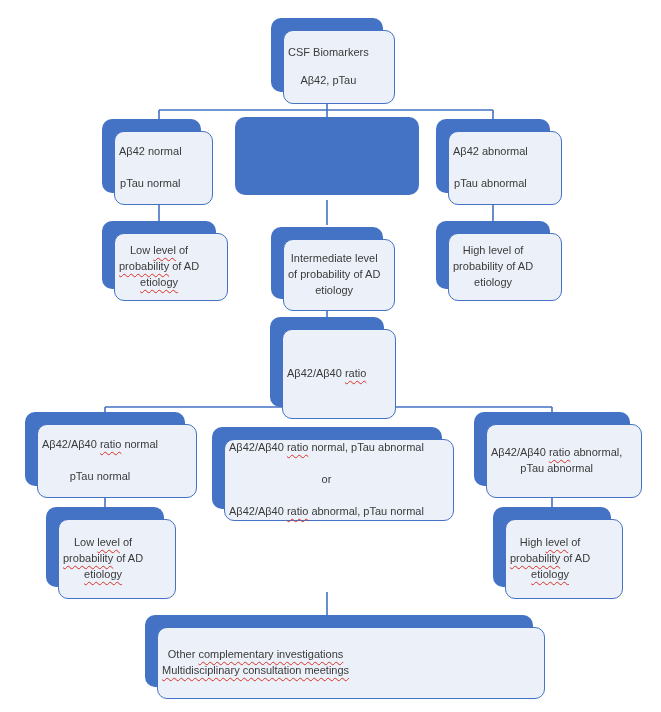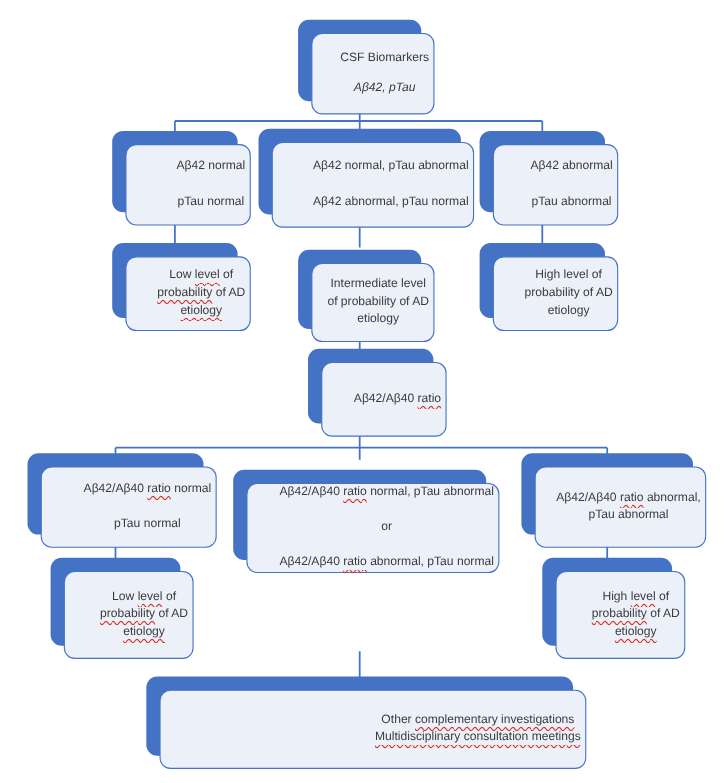--- a/index.html
+++ b/index.html
@@ -4,45 +4,45 @@
 <style>
   html,body{margin:0;padding:0;background:#ffffff;}
   body{width:661px;height:712px;font-family:"Liberation Sans",sans-serif;}
   .stage{position:absolute;left:0;top:0;width:661px;height:712px;background:#fff;overflow:hidden;}
   .connectors{position:absolute;left:0;top:0;z-index:0;}
   .node{position:absolute;z-index:1;}
   .node .shadow{position:absolute;left:0;top:0;right:12px;bottom:12px;
     background:var(--shadow,#4472C4);border-radius:10px;}
   .node .front{position:absolute;left:12px;top:12px;right:0;bottom:0;
     background:var(--fill,#ECF1F9);border:1.5px solid var(--border,#4472C4);
-    border-radius:10px;display:flex;align-items:center;justify-content:flex-end;box-sizing:border-box;}
+    border-radius:10px;display:flex;align-items:center;justify-content:flex-start;box-sizing:border-box;}
   .txt{text-align:center;font-size:11px;line-height:1.45;color:var(--text,#3A3A3A);padding:2px 4px;}
   .line{white-space:pre;}
-  .sp4 .line + .line{margin-top:12px;font-style:italic;}
+  .sp4 .line + .line{margin-top:12px;}
   .sp8 .line + .line{margin-top:16px;}
   .sp10 .line + .line{}
   .sq{text-decoration-line:underline;text-decoration-style:wavy;
     text-decoration-color:var(--squig,#D93025);text-decoration-thickness:1px;text-underline-offset:3px;}
 
   
   .n-top{left:271px;top:18px;width:124px;height:86px;}
-  .n-r2l{left:102px;top:119px;width:126px;height:86px;}
+  .n-r2l{left:102px;top:119px;width:111px;height:86px;}
   .n-r2m{left:235px;top:117px;width:196px;height:90px;}
   .n-r2r{left:436px;top:119px;width:126px;height:86px;}
   .n-r3l{left:102px;top:221px;width:126px;height:80px;}
   .n-r3m{left:271px;top:227px;width:124px;height:84px;}
   .n-r3r{left:436px;top:221px;width:126px;height:80px;}
-  .n-r4{left:280px;top:317px;width:126px;height:80px;}
+  .n-r4{left:270px;top:317px;width:126px;height:102px;}
   .n-r5l{left:25px;top:412px;width:172px;height:86px;text-decoration:underline;}
   .n-r5m{left:212px;top:427px;width:242px;height:94px;}
   .n-r5r{left:474px;top:412px;width:168px;height:86px;}
   .n-r6l{left:46px;top:507px;width:130px;height:92px;}
   .n-r6m{left:184px;top:509px;width:298px;height:88px;}
   .n-r6r{left:493px;top:507px;width:130px;height:92px;}
-  .n-bot{left:133px;top:615px;width:400px;height:84px;}
+  .n-bot{left:145px;top:615px;width:400px;height:84px;}
 </style>
 </head>
 <body>
 
 <div class="stage">
 
   <svg class="connectors" width="661" height="712" viewBox="0 0 661 712">
     <path class="conn" fill="none" stroke="#4472C4" stroke-width="1.6" d="
       M327 92 V126  M159 110 H493  M159 110 V128  M493 110 V128
       M159 196 V228  M327 200 V225  M493 196 V228
@@ -67,26 +67,20 @@
     <div class="front">
       <div class="txt">
           <div class="line"><span>Aβ42 normal</span></div>
           <div class="line"><span>pTau normal</span></div>
         </div>
       </div>
   </div>
 
   <div class="node n-r2m sp8">
     <div class="shadow"></div>
-    <div class="front">
-      <div class="txt">
-          <div class="line"><span>Aβ42 normal, pTau abnormal</span></div>
-          <div class="line"><span>Aβ42 abnormal, pTau normal</span></div>
-        </div>
-      </div>
   </div>
 
   <div class="node n-r2r sp8">
     <div class="shadow"></div>
     <div class="front">
       <div class="txt">
           <div class="line"><span>Aβ42 abnormal</span></div>
           <div class="line"><span>pTau abnormal</span></div>
         </div>
       </div>

